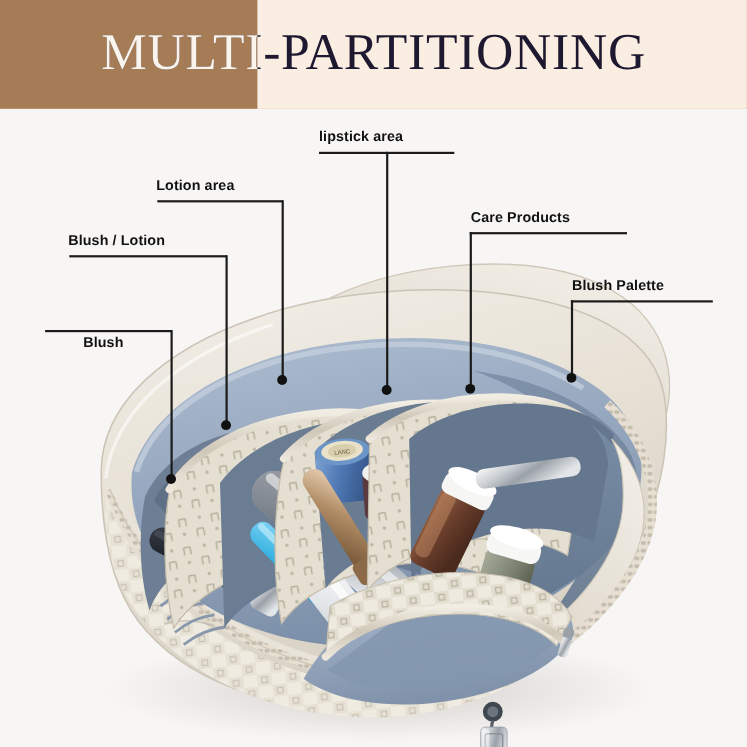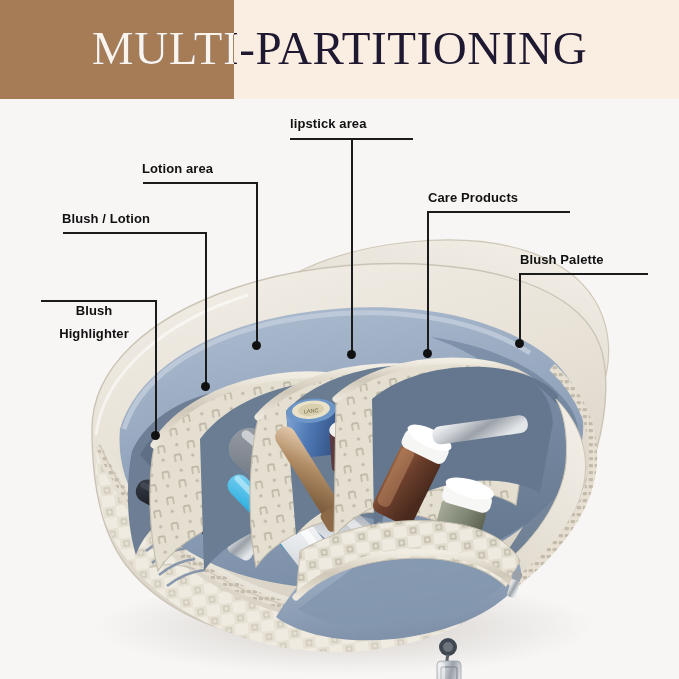--- a/index.html
+++ b/index.html
@@ -426,21 +426,20 @@
         <circle cx="516" cy="476" r="5" fill="#9AA1A8"></circle>
         <rect x="512" y="481" width="9" height="18" rx="3" fill="url(#gSteel)"></rect>
       </g>
 
       <path d="M96,336 C104,272 166,222 248,196" fill="none" stroke="#FFFFFF" stroke-width="3" opacity="0.55"></path>
     </svg>
 
     <div class="callout">
       <div class="co-text two" style="left:32px;top:152px;width:124px;margin-top:48px;">
         <span>Blush</span><br>
-        <span>Highlighter</span>
       </div>
       <div class="rule h" style="left:41px;top:201px;width:115px;"></div>
       <div class="rule v" style="left:155px;top:201px;height:135px;"></div>
       <div class="dot" style="left:151px;top:332px;"></div>
     </div>
 
     <div class="callout">
       <div class="co-text" style="left:62px;top:108px;">Blush / Lotion</div>
       <div class="rule h" style="left:63px;top:133px;width:143px;"></div>
       <div class="rule v" style="left:205px;top:133px;height:154px;"></div>

